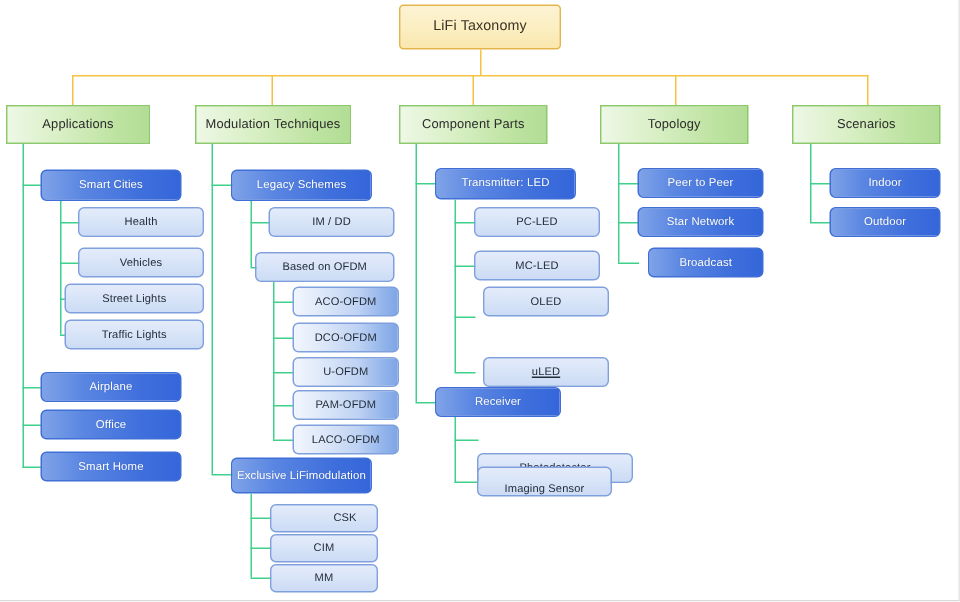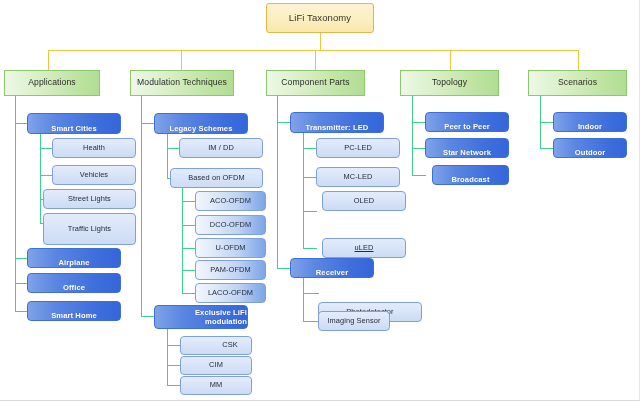--- a/index.html
+++ b/index.html
@@ -56,24 +56,23 @@
     font-size:8.6px;
     border-radius:0;
   }
 
   
   .n-blue-dark{
     background:linear-gradient(90deg,#7fa3e8 0%,#5a86e2 30%,#3f6fdc 72%,#3566da 100%);
     border:1px solid #3f6fd6;
     color:#ffffff;
     font-size:7.6px;
-    font-weight:bold;
+    font-weight:normal;
     border-radius:4px;
     text-shadow:0 0 1px rgba(0,0,0,.18);
-    align-items:flex-end;
   }
 
   
   .n-blue-light{
     background:linear-gradient(180deg,#e4ecfb 0%,#d5e2f7 60%,#ccdcf5 100%);
     border:1px solid #7fa0dc;
     color:#222b38;
     font-size:7.4px;
     border-radius:4px;
   }
@@ -142,21 +141,21 @@
 
   <div class="node n-blue-light" style="left:52px;top:138px;width:84px;height:20px;">
     <span>Health</span>
   </div>
   <div class="node n-blue-light" style="left:52px;top:165px;width:84px;height:20px;">
     <span>Vehicles</span>
   </div>
   <div class="node n-blue-light" style="left:43px;top:189px;width:93px;height:20px;">
     <span>Street Lights</span>
   </div>
-  <div class="node n-blue-light" style="left:43px;top:213px;width:93px;height:32px;align-items:center;">
+  <div class="node n-blue-light" style="left:43px;top:213px;width:93px;height:20px;align-items:center;">
     <span>Traffic Lights</span>
   </div>
 
   <div class="node n-blue-dark" style="left:27px;top:248px;width:94px;height:20px;">
     <span>Airplane</span>
   </div>
   <div class="node n-blue-dark" style="left:27px;top:273px;width:94px;height:20px;">
     <span>Office</span>
   </div>
   <div class="node n-blue-dark" style="left:27px;top:301px;width:94px;height:20px;">
@@ -198,21 +197,21 @@
   <div class="node n-blue-grad" style="left:195px;top:238px;width:71px;height:20px;">
     <span>U-OFDM</span>
   </div>
   <div class="node n-blue-grad" style="left:195px;top:260px;width:71px;height:20px;">
     <span>PAM-OFDM</span>
   </div>
   <div class="node n-blue-grad" style="left:195px;top:283px;width:71px;height:20px;">
     <span>LACO-OFDM</span>
   </div>
 
-  <div class="node n-blue-dark two-line" style="left:154px;top:305px;width:94px;height:24px;flex-direction:column;">
+  <div class="node n-blue-dark two-line" style="left:154px;top:305px;width:94px;height:24px;flex-direction:row;">
     <span>Exclusive LiFi</span>
     <span>modulation</span>
   </div>
 
   <div class="ln v green" style="left:167px;top:329px;height:56px;"></div>
   <div class="ln h green" style="left:167px;top:345px;width:14px;"></div>
   <div class="ln h green" style="left:167px;top:365px;width:14px;"></div>
   <div class="ln h green" style="left:167px;top:385px;width:14px;"></div>
 
   <div class="node n-blue-light" style="left:180px;top:336px;width:72px;height:19px;padding-left:28px;">
@@ -256,21 +255,21 @@
     <span>Receiver</span>
   </div>
 
   <div class="ln v green" style="left:303px;top:278px;height:44px;"></div>
   <div class="ln h green" style="left:303px;top:293px;width:16px;"></div>
   <div class="ln h green" style="left:303px;top:321px;width:16px;"></div>
 
   <div class="node n-blue-light" style="left:318px;top:283px;width:104px;height:20px;margin-top:19px;">
     <span>Photodetector</span>
   </div>
-  <div class="node n-blue-light" style="left:318px;top:311px;width:72px;height:20px;">
+  <div class="node n-blue-light" style="left:318px;top:311px;width:90px;height:20px;align-items:flex-end;">
     <span>Imaging Sensor</span>
   </div>
 
   <div class="ln v green" style="left:412px;top:96px;height:79px;"></div>
   <div class="ln h green" style="left:412px;top:122px;width:14px;"></div>
   <div class="ln h green" style="left:412px;top:148px;width:14px;"></div>
   <div class="ln h green" style="left:412px;top:175px;width:14px;"></div>
 
   <div class="node n-blue-dark" style="left:425px;top:112px;width:84px;height:20px;">
     <span>Peer to Peer</span>

